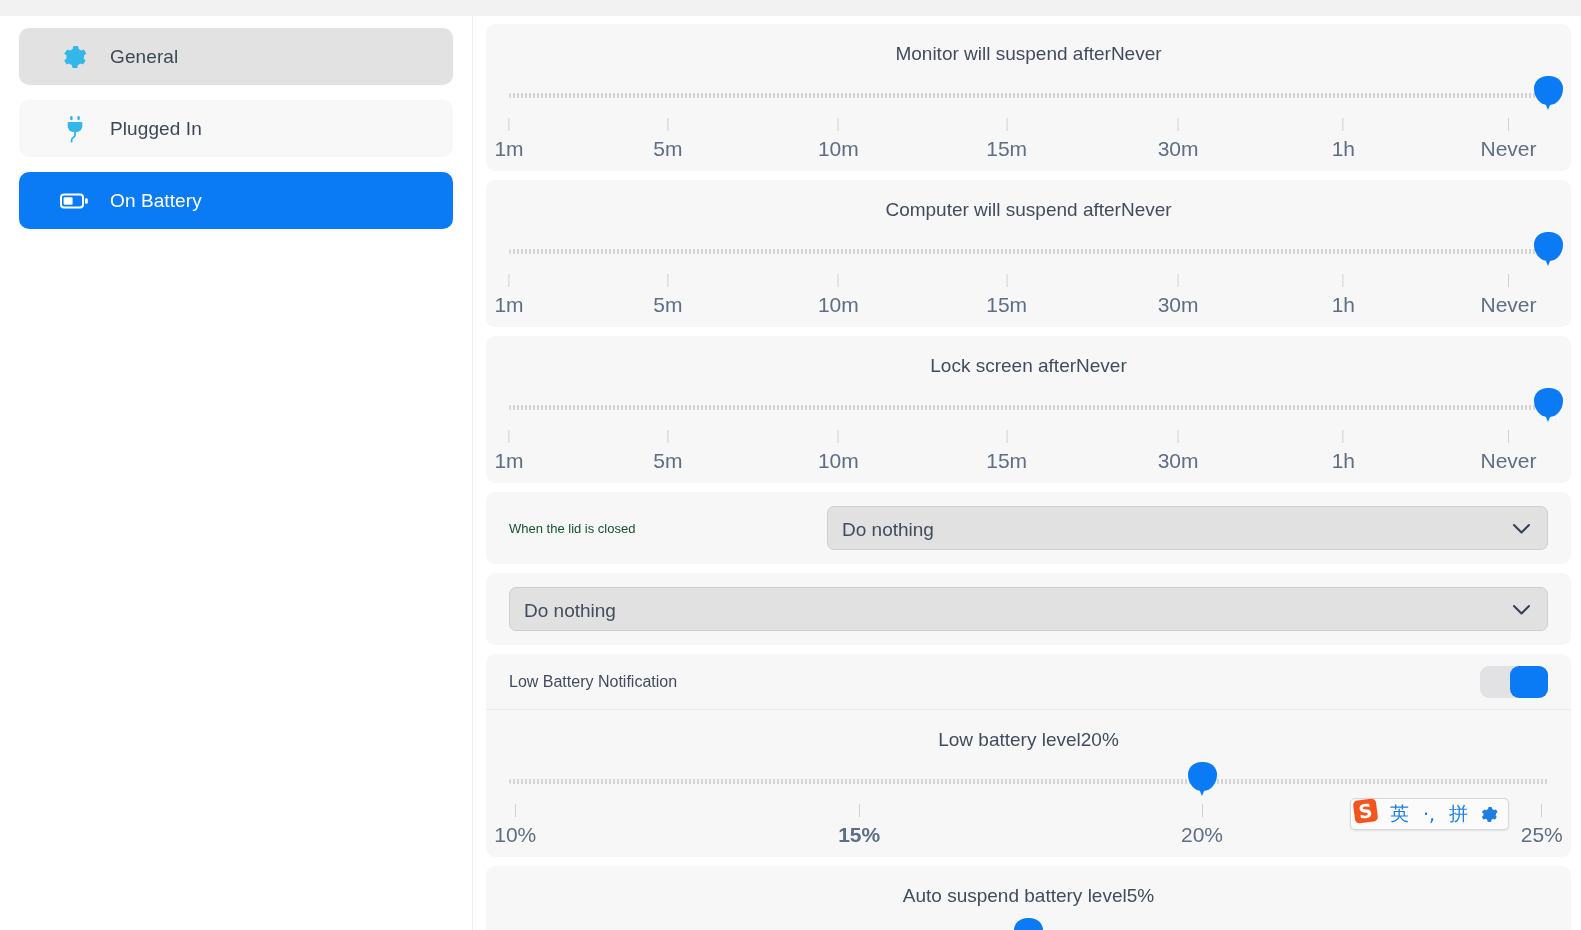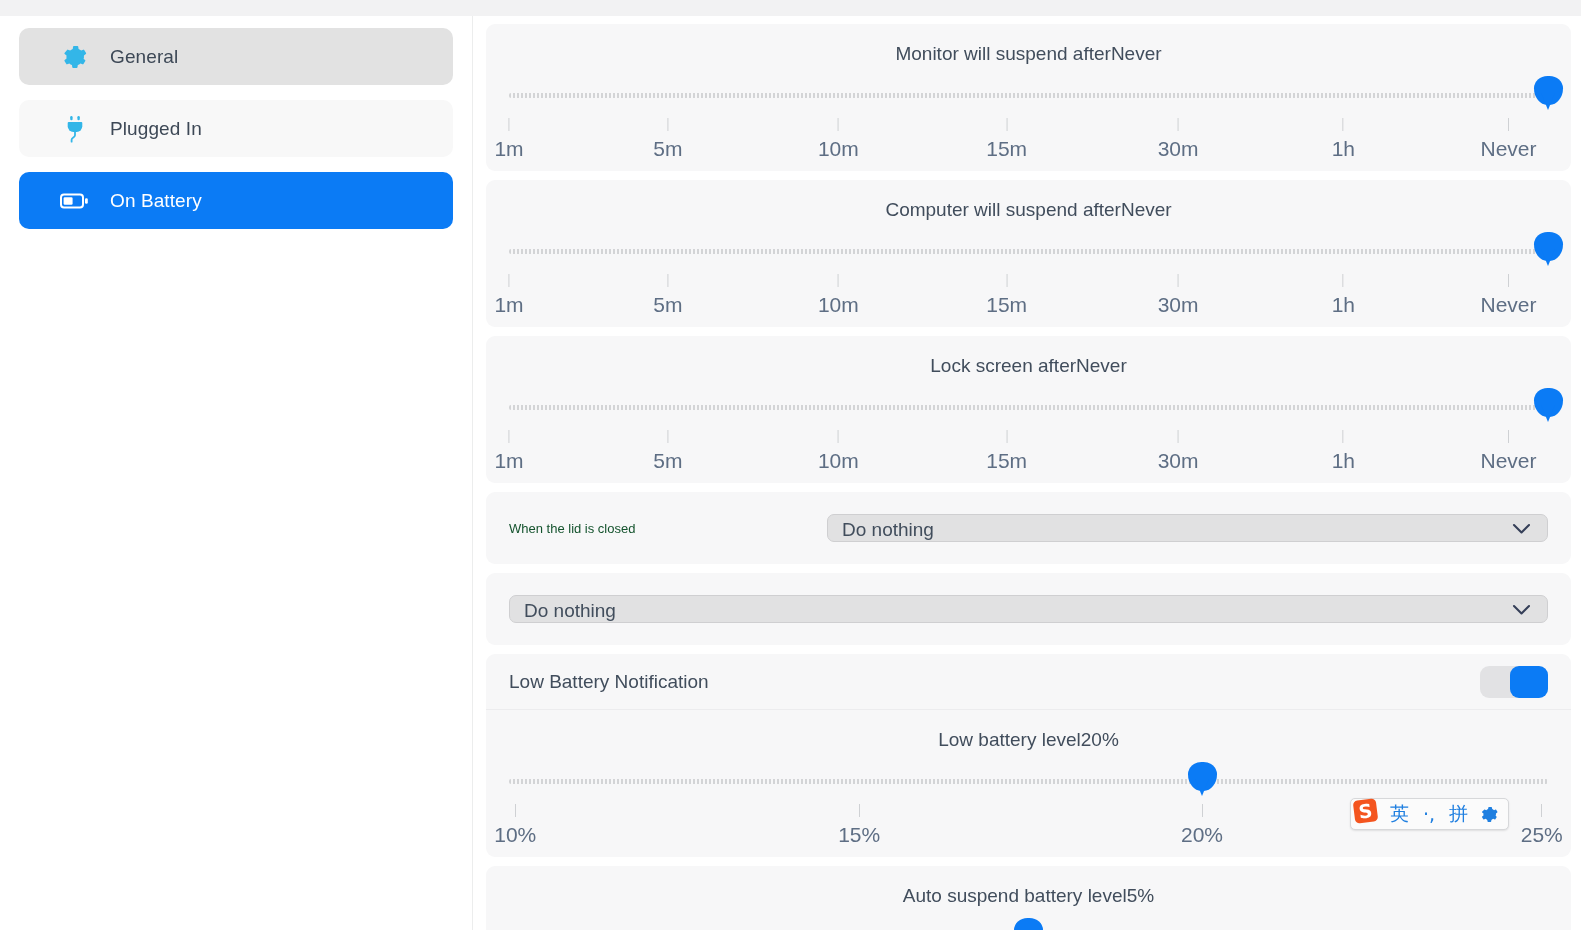--- a/index.html
+++ b/index.html
@@ -160,42 +160,42 @@
     padding: 0 23px;
   }
   .sel-label {
     font-size: 13px;
     color: #14532d;
     width: 318px;
     flex: 0 0 318px;
   }
   .select {
     flex: 1 1 auto;
-    height: 28px;
+    height: 44px;
     background: #e1e1e2;
     border: 1px solid #cfcfd1;
     border-radius: 7px;
     display: flex;
     align-items: center;
     justify-content: space-between;
     padding: 4px 16px 0 14px;
     cursor: pointer;
   }
   .select-val { font-size: 19px; color: #414d5c; }
 
   
   .tg-row {
     display: flex;
     align-items: center;
     justify-content: space-between;
     height: 56px;
     padding: 0 23px;
     border-bottom: 1px solid #ececee;
   }
-  .tg-label { font-size: 19px; color: #414d5c; }
+  .tg-label { font-size: 16px; color: #414d5c; }
   .switch {
     width: 68px; height: 32px;
     background: #e2e2e4;
     border-radius: 9px;
     position: relative;
     cursor: pointer;
   }
   .switch .knob {
     position: absolute;
     top: 0; right: 0;
@@ -451,21 +451,21 @@
         <div class="sl-wrap">
           <div class="sl-track-row">
             <div class="sl-track"></div>
             <div class="sl-thumb" style="left: 66.7%;"></div>
           </div>
           <div class="sl-ticks">
               <span class="tick" style="left: 0.6%;">
                 <span class="bar"></span>
                 <span class="lab">10%</span>
               </span>
-              <span class="tick" style="left: 33.7%;">
+              <span class="tick" style="left: 33.7%; font-weight: bold;">
                 <span class="bar"></span>
                 <span class="lab">15%</span>
               </span>
               <span class="tick" style="left: 66.7%;">
                 <span class="bar"></span>
                 <span class="lab">20%</span>
               </span>
               <span class="tick" style="left: 99.4%;">
                 <span class="bar"></span>
                 <span class="lab">25%</span>

